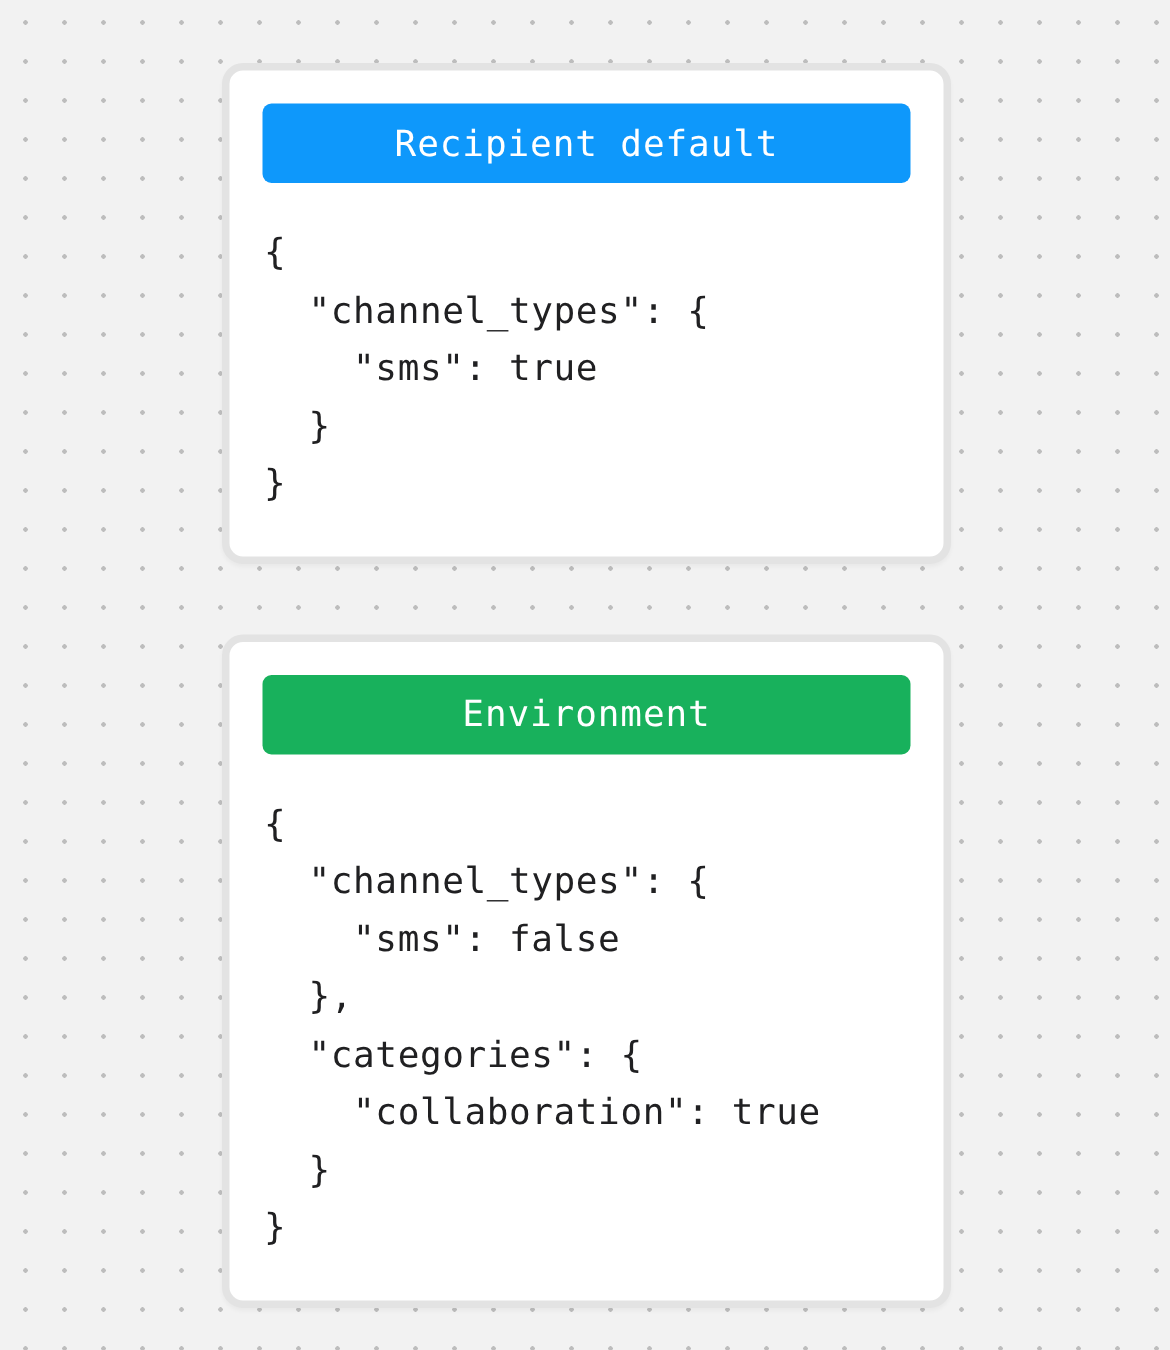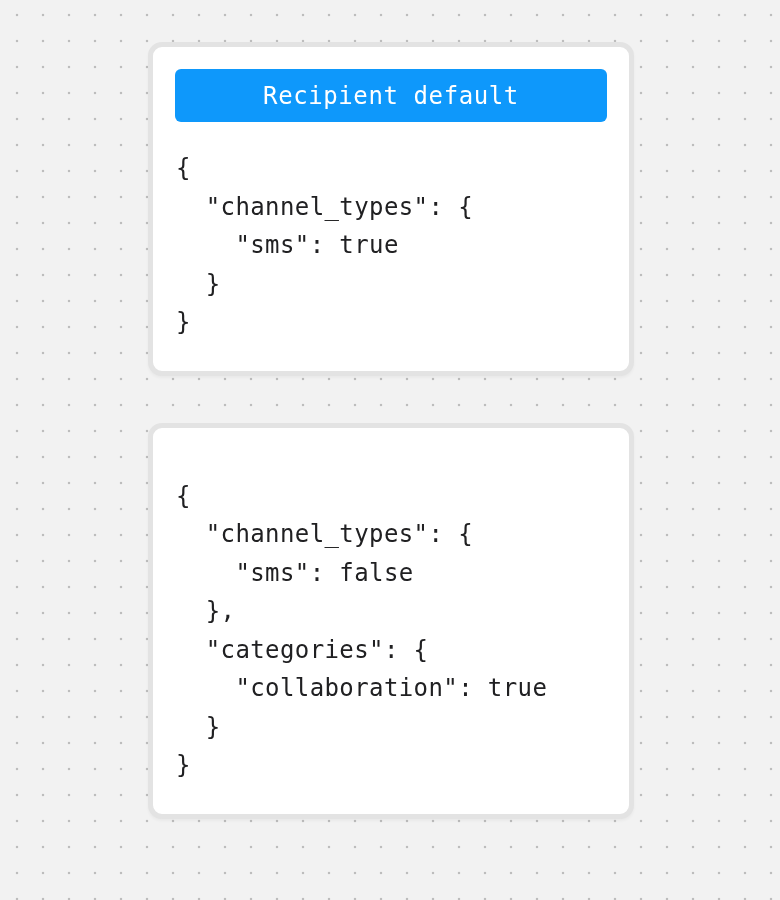--- a/index.html
+++ b/index.html
@@ -56,20 +56,21 @@
   <section class="card">
     <div class="badge" style="background-color: rgb(14, 152, 251);">Recipient default</div>
     <pre class="code">{
   "channel_types": {
     "sms": true
   }
 }</pre>
   </section>
 
   <section class="card">
+    <div class="badge" style="background-color: rgb(24, 177, 92);">Environment</div>
     <pre class="code">{
   "channel_types": {
     "sms": false
   },
   "categories": {
     "collaboration": true
   }
 }</pre>
   </section>
 

